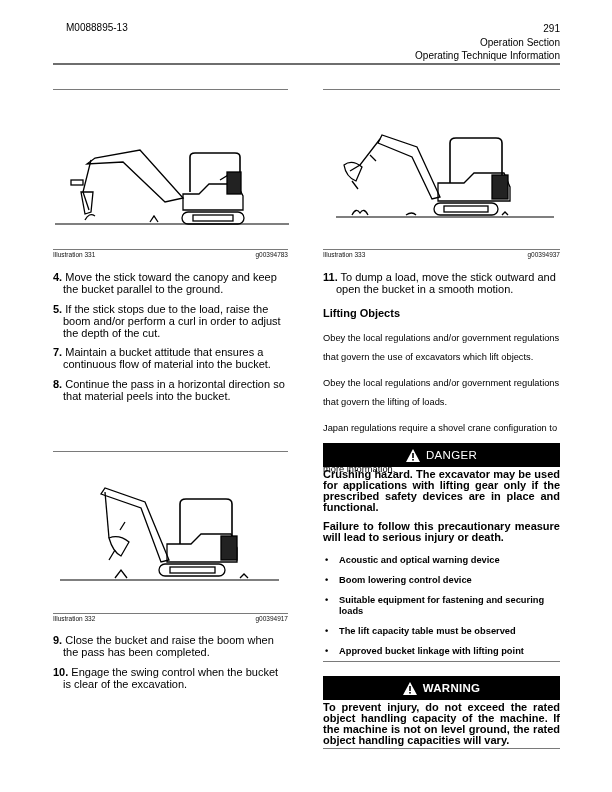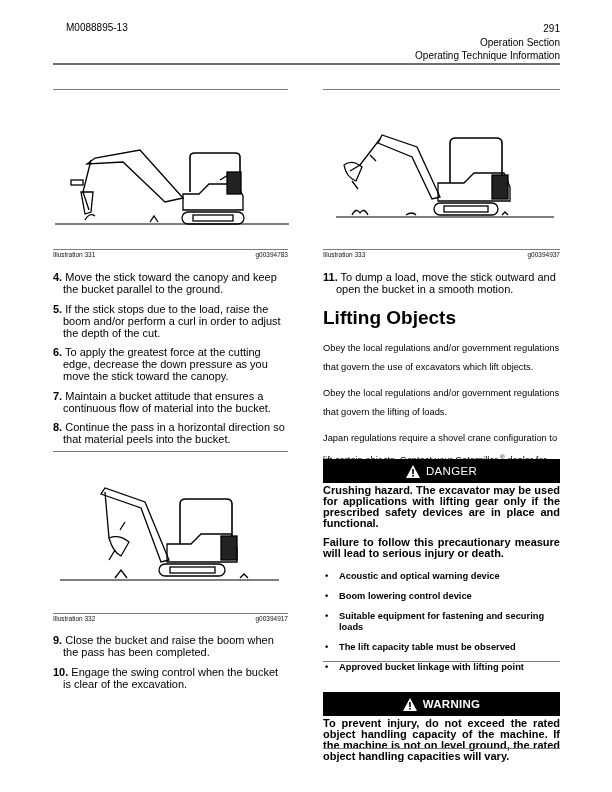--- a/index.html
+++ b/index.html
@@ -8,23 +8,23 @@
   .abs { position:absolute; }
   .hdr-left { left:66px; top:22px; font-size:10px; }
   .hdr-right { right:52px; top:22px; font-size:10px; text-align:right; line-height:13.5px; }
   .rule { position:absolute; height:1px; background:#7a7a7a; }
   .rule.thick { height:1.5px; background:#6e6e6e; }
   .col { position:absolute; width:235px; }
   .caption { position:absolute; font-size:6.5px; display:flex; justify-content:space-between; width:235px; color:#111; }
   .step { font-size:11px; line-height:12px; margin:0 0 7.5px 0; padding-left:10px; text-indent:-10px; }
   .step b { font-weight:bold; }
   .para { font-size:9.3px; line-height:19px; margin:0 0 7px 0; }
-  h2 { font-size:19px; font-weight:bold; margin:0 0 10px 0; }
+  h2 { font-size:11px; font-weight:bold; margin:0 0 10px 0; }
   .alert-bar { background:#000; color:#fff; height:24px; display:flex; align-items:center; justify-content:center;
-               font-size:11.5px; letter-spacing:0.3px;margin-top:16px; }
+               font-size:11.5px; letter-spacing:0.3px; }
   .alert-bar svg { margin-right:6px; }
   .bold-para { font-size:11px; line-height:11px; font-weight:bold; text-align:justify; margin:0 0 8px 0; }
   .bullets { list-style:none; margin:0; padding:0; }
   .bullets li { font-size:9.3px; line-height:11px; font-weight:bold; padding-left:16px; position:relative; margin-bottom:9px; }
   .bullets li::before { content:"\2022"; position:absolute; left:2px; top:0; }
   svg.ill { position:absolute; }
 </style>
 </head>
 <body>
 
@@ -53,21 +53,20 @@
 </svg>
 <div class="caption" style="left:53px; top:251px;">
   <span>Illustration 331</span>
   <span>g00394783</span>
 </div>
 <div class="rule" style="left:53px; top:249px; width:235px;"></div>
 
 <div class="col" style="left:53px; top:271px;">
   <p class="step"><b>4.</b> <span>Move the stick toward the canopy and keep the bucket parallel to the ground.</span></p>
   <p class="step"><b>5.</b> <span>If the stick stops due to the load, raise the boom and/or perform a curl in order to adjust the depth of the cut.</span></p>
-  <p class="step"><b>6.</b> <span>To apply the greatest force at the cutting edge, decrease the down pressure as you move the stick toward the canopy.</span></p>
   <p class="step"><b>7.</b> <span>Maintain a bucket attitude that ensures a continuous flow of material into the bucket.</span></p>
   <p class="step"><b>8.</b> <span>Continue the pass in a horizontal direction so that material peels into the bucket.</span></p>
 </div>
 
 <div class="rule" style="left:53px; top:451px; width:235px;"></div>
 <svg class="ill" style="left:55px; top:480px;" width="240" height="105" viewBox="0 0 240 105" fill="none" stroke="#000" stroke-width="1.3">
   <line x1="5" y1="100" x2="224" y2="100" stroke="#555"></line>
   <path d="M110 96 h54 a6 6 0 0 0 0 -12 h-54 a6 6 0 0 0 0 12z"></path>
   <rect x="115" y="87" width="45" height="6"></rect>
   <path d="M112 82 h70 v-14 l-6 -14 h-30 l-10 10 h-24z"></path>

